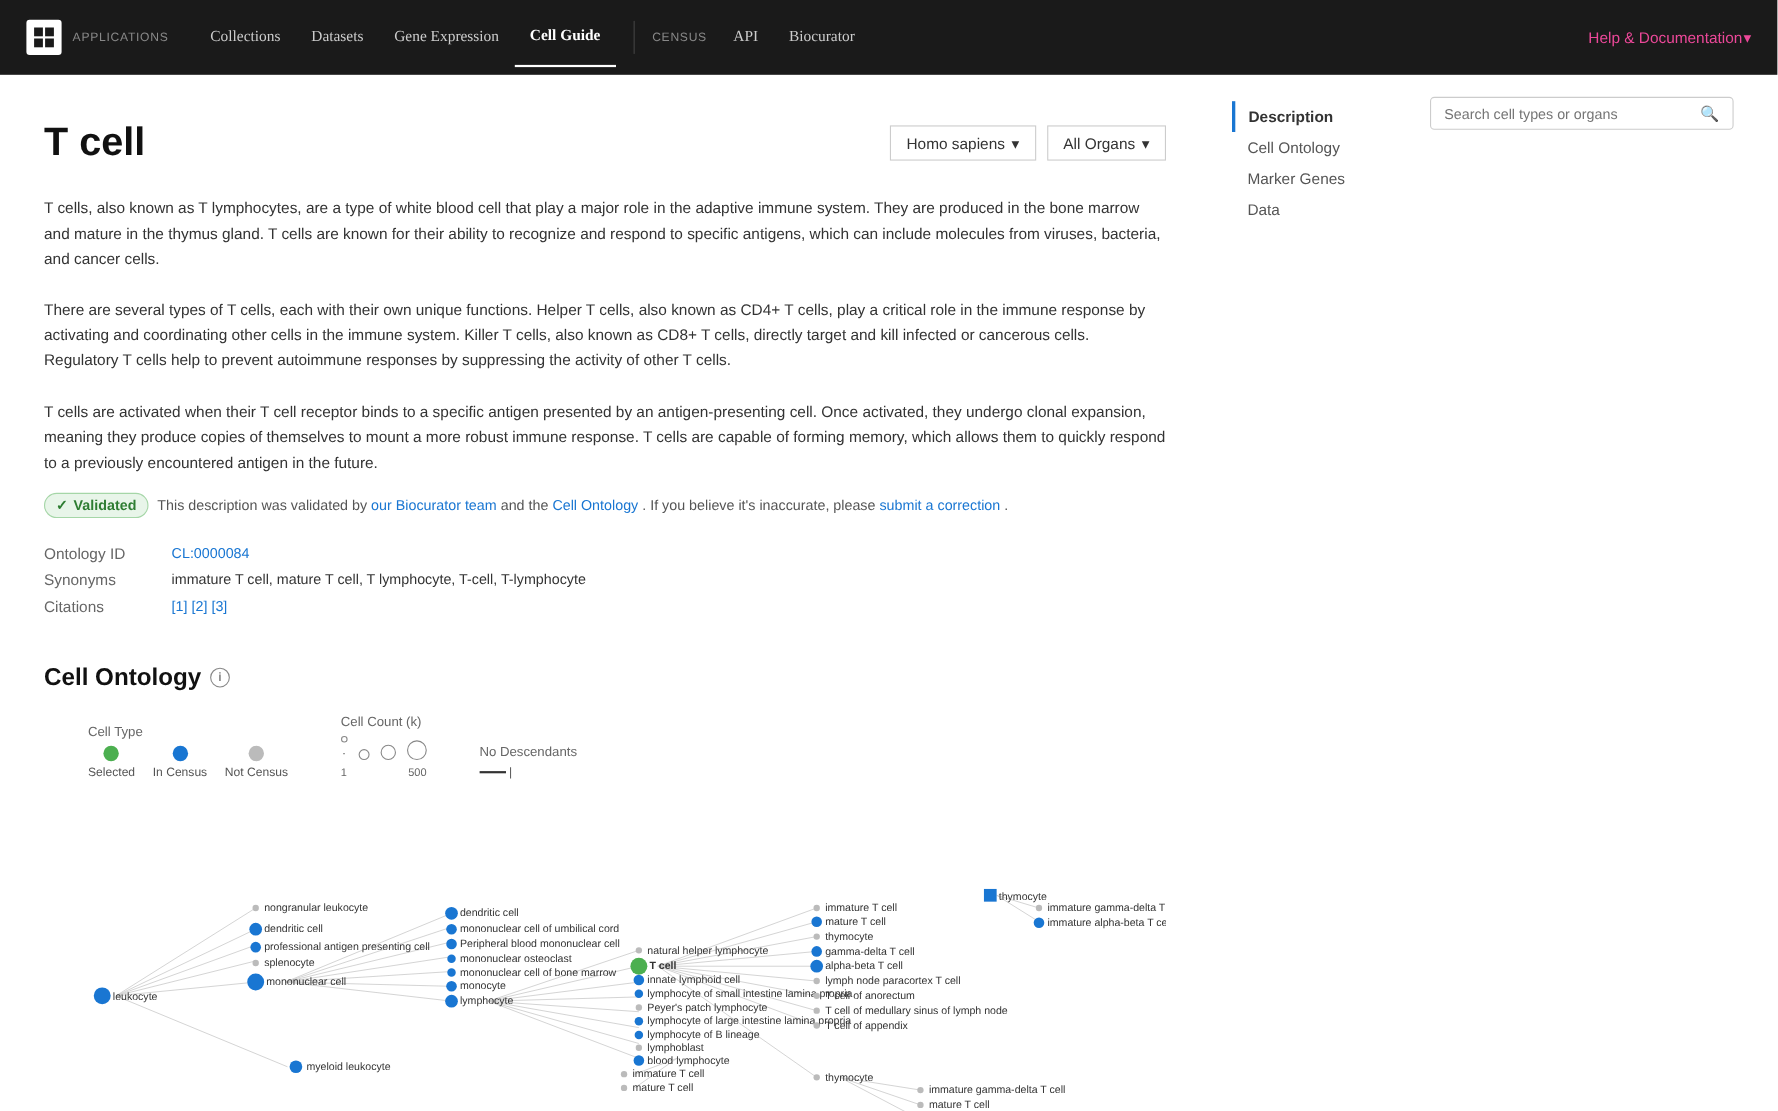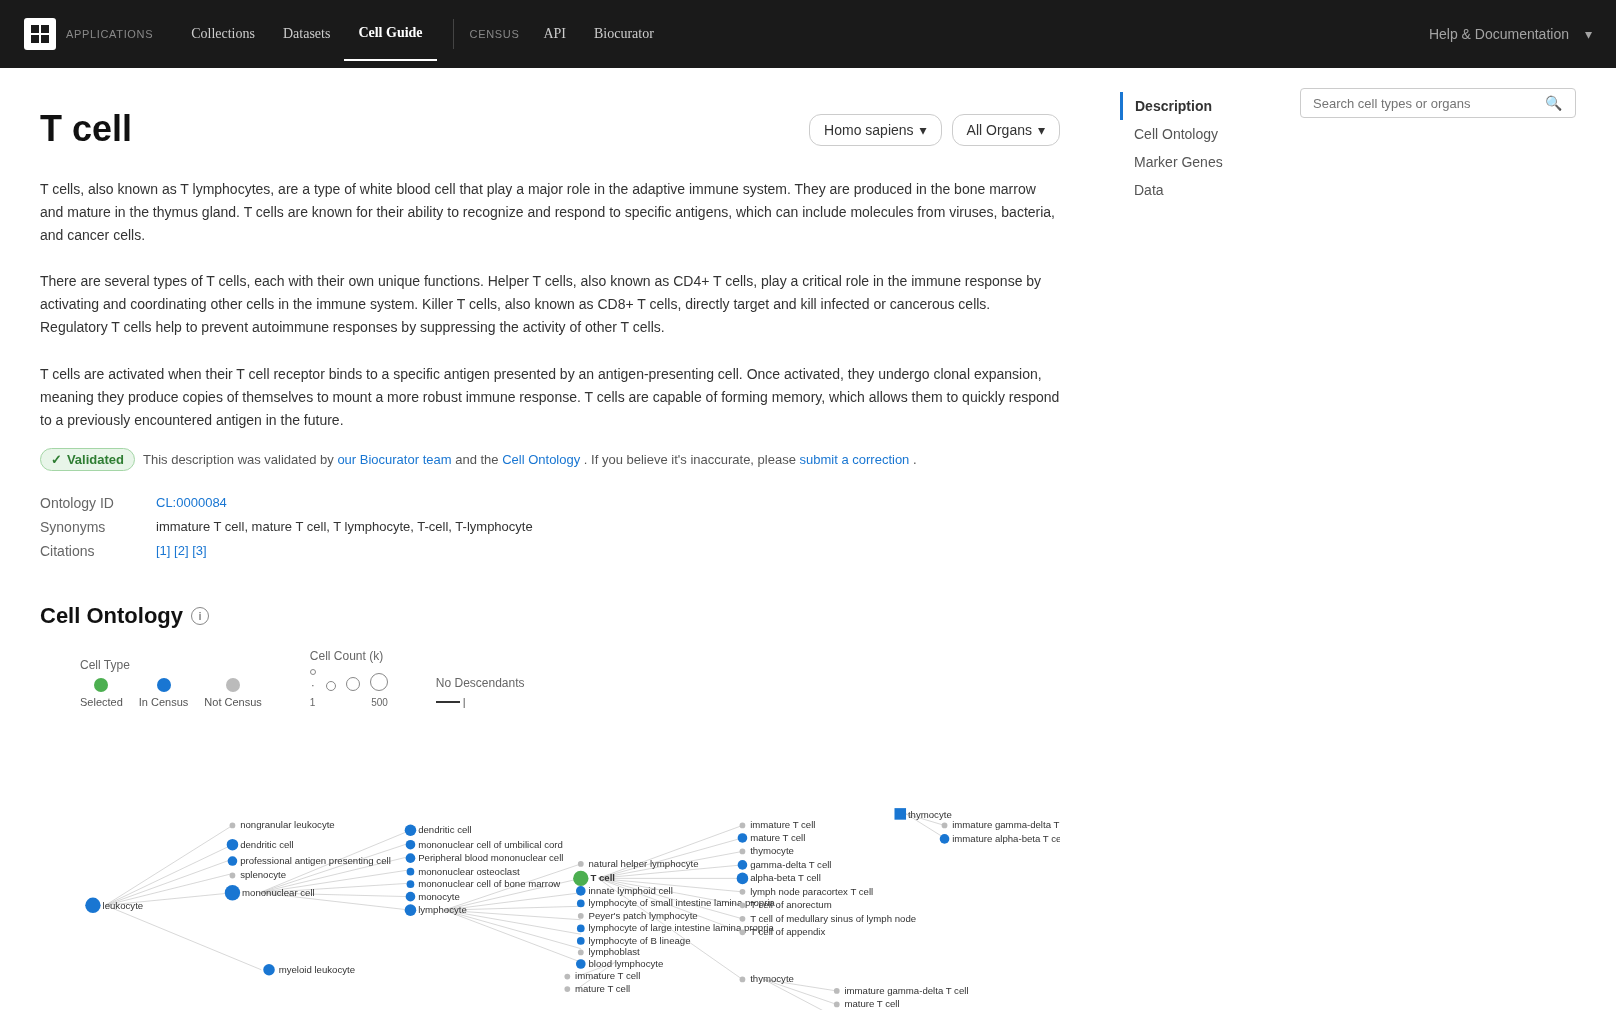--- a/index.html
+++ b/index.html
@@ -62,26 +62,26 @@
       height: 30px;
       background: #444;
       margin: 0 16px;
     }
     .nav-right {
       margin-left: auto;
       display: flex;
       align-items: center;
     }
     .help-btn {
-      color: #a3a3a3;
+      color: #ec4899;
       font-size: 14px;
       cursor: pointer;
       display: flex;
       align-items: center;
-      gap: 16px;
+      gap: 1px;
     }
 
     
     .page-container {
       display: flex;
       min-height: calc(100vh - 56px);
     }
 
     
     .main-content {
@@ -129,21 +129,21 @@
       gap: 10px;
       align-items: center;
       margin-top: 6px;
     }
     .dropdown-btn {
       display: flex;
       align-items: center;
       gap: 6px;
       padding: 7px 14px;
       border: 1px solid #ccc;
-      border-radius: 12px;
+      border-radius: 0;
       background: #fff;
       font-size: 14px;
       cursor: pointer;
       color: #333;
     }
     .search-bar {
       display: flex;
       align-items: center;
       border: 1px solid #ccc;
       border-radius: 4px;
@@ -347,20 +347,21 @@
       </svg>
     </div>
     <div>
       <span class="nav-section-label">APPLICATIONS</span>
     </div>
   </div>
 
   <div class="nav-links">
     <a class="nav-link">Collections</a>
     <a class="nav-link">Datasets</a>
+    <a class="nav-link">Gene Expression</a>
     <a class="nav-link active">Cell Guide</a>
   </div>
 
   <div class="nav-divider"></div>
 
   <span class="nav-section-label" style="color:#888;font-size:11px;text-transform:uppercase;letter-spacing:0.06em;margin-right:10px;">CENSUS</span>
 
   <div class="nav-links">
     <a class="nav-link">API</a>
     <a class="nav-link">Biocurator</a>

